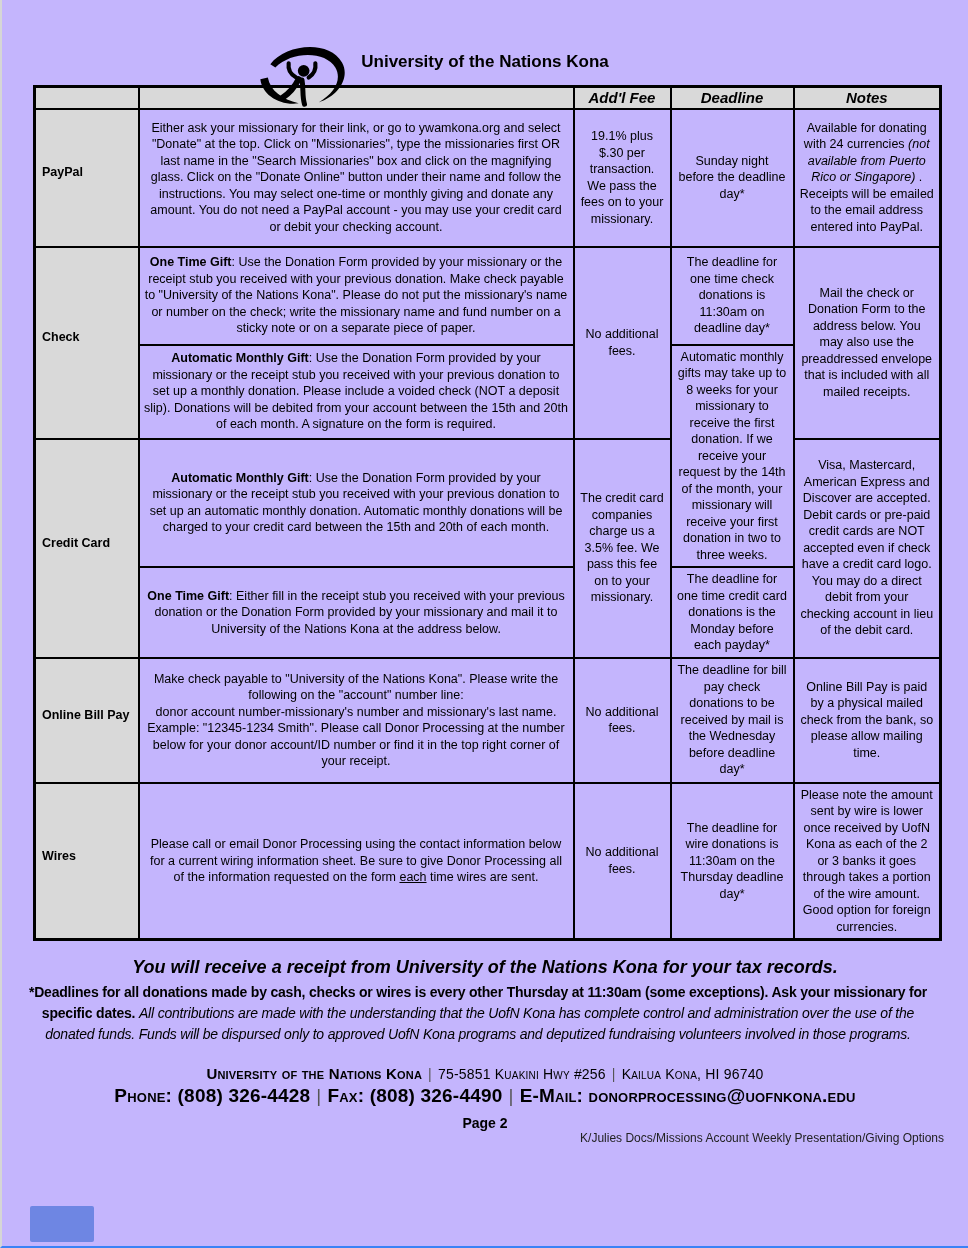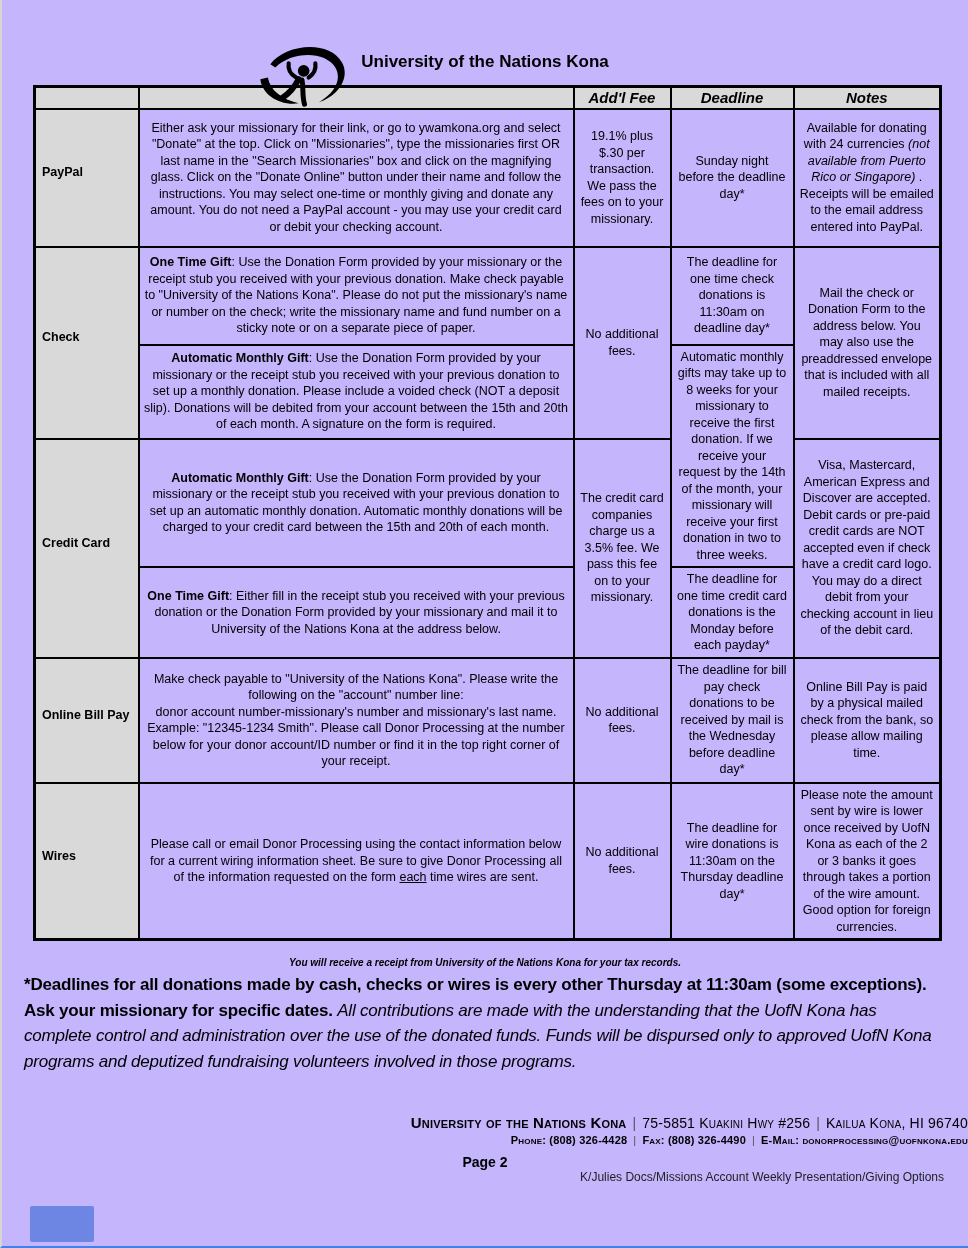--- a/index.html
+++ b/index.html
@@ -30,28 +30,28 @@
   td.pre { white-space:pre-line; }
   tr.r-paypal { height:138px; }
   tr.r-check1 { height:98px; }
   tr.r-check2 { height:94px; }
   tr.r-cc1    { height:121px; }
   tr.r-cc2    { height:90px; }
   tr.r-bp     { height:125px; }
   tr.r-wires  { height:155px; }
   td .u { text-decoration:underline; }
   
-  .receipt-line { margin-top:16px; text-align:center; font-weight:bold; font-style:italic; font-size:10px; }
-  .footnote { margin:4px 36px 0 22px; font-size:17px; line-height:1.5; letter-spacing:-0.2px; }
+  .receipt-line { margin-top:16px; text-align:center; font-weight:bold; font-style:italic; font-size:18px; }
+  .footnote { margin:4px 36px 0 22px; text-align:center; font-size:14px; line-height:1.5; letter-spacing:-0.2px; }
   .footnote .bold-part { font-weight:bold; }
   .footnote .italic-part { font-style:italic; }
-  .contact { margin-top:40px; text-align:right; font-variant:small-caps; letter-spacing:0.2px; }
+  .contact { margin-top:20px; text-align:center; font-variant:small-caps; letter-spacing:0.2px; }
   .contact-line1 { font-size:14px; }
   .contact-line1 .org-bold { font-weight:bold; font-size:15px; }
-  .contact-line2 { font-size:11px; margin-top:3px; font-weight:600; }
+  .contact-line2 { font-size:19px; margin-top:3px; font-weight:600; }
   .contact .sep { color:#555; font-weight:normal; padding:0 6px; }
   .page-row { position:relative; margin-top:8px; height:20px; }
   .page-num { text-align:center; font-weight:bold; font-size:14px; }
   .doc-path { position:absolute; right:24px; top:16px; font-size:12px; color:#222; }
   .blue-box { position:absolute; left:28px; top:1206px; width:64px; height:36px; background:#6e86e3; border-radius:2px; }
 </style>
 </head>
 <body>
 
 <div class="page">

